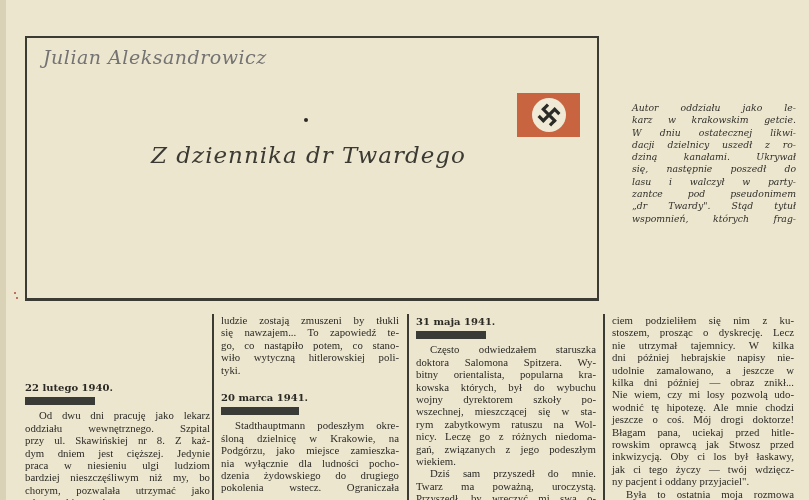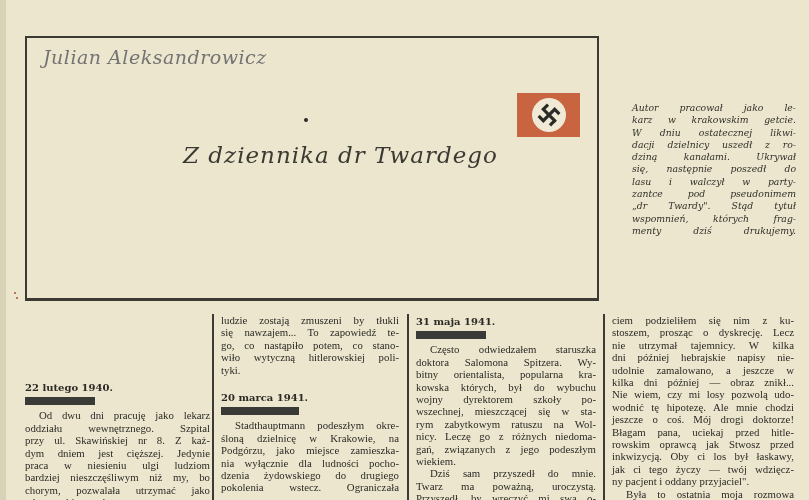--- a/index.html
+++ b/index.html
@@ -15,21 +15,21 @@
     border:2px solid #3b3a33; border-bottom:3px solid #3b3a33;
   }
   .author {
     position:absolute; left:16px; top:8px;
     font-family:"DejaVu Serif", serif; font-style:italic;
     font-size:19px; letter-spacing:0.5px; color:#737373;
   }
   .headline {
     position:absolute; left:124px; top:104px;
     font-family:"DejaVu Serif", serif; font-style:italic;
-    font-size:23px; letter-spacing:1px; color:#3a3932;margin-left:32px;
+    font-size:23px; letter-spacing:1px; color:#3a3932;
   }
   .dot { position:absolute; left:277px; top:80px; width:4px; height:4px; border-radius:50%; background:#2b2a24; }
   .flag {
     position:absolute; left:490px; top:55px; width:63px; height:44px; background:#c8643f;
     display:flex; align-items:center; justify-content:center;
   }
   .flag .disc { width:34px; height:34px; border-radius:50%; background:#efe9d6; display:flex; align-items:center; justify-content:center; }
   .intro {
     position:absolute; left:632px; top:102px; width:164px;
     font-family:"DejaVu Serif", serif; font-style:italic;
@@ -64,31 +64,30 @@
       <svg width="24" height="24" viewBox="-12 -12 24 24">
         <g transform="rotate(45)" stroke="#2a2a26" stroke-width="3.2" fill="none" stroke-linecap="square">
           <path d="M0,-8 L0,8 M-8,0 L8,0 M0,-8 L5,-8 M8,0 L8,5 M0,8 L-5,8 M-8,0 L-8,-5"></path>
         </g>
       </svg>
     </div>
   </div>
 </div>
 
 <div class="intro">
-  <span>Autor pracował jako le-</span>
+  <span>Autor oddziału jako le-</span>
   <span>karz w krakowskim getcie.</span>
   <span>W dniu ostatecznej likwi-</span>
   <span>dacji dzielnicy uszedł z ro-</span>
   <span>dziną kanałami. Ukrywał</span>
   <span>się, następnie poszedł do</span>
   <span>lasu i walczył w party-</span>
   <span>zantce pod pseudonimem</span>
   <span>„dr Twardy". Stąd tytuł</span>
   <span>wspomnień, których frag-</span>
-  <span style="text-align-last:justify">menty dziś drukujemy.</span>
 </div>
 
 <div class="red-marks">
     <i style="left:0;top:0"></i>
     <i style="left:2px;top:5px"></i>
   </div>
 
 <div class="col" style="left:25px; top:382px; width:185px;">
   <span class="date">22 lutego 1940.</span>
   <span class="bar"></span>

